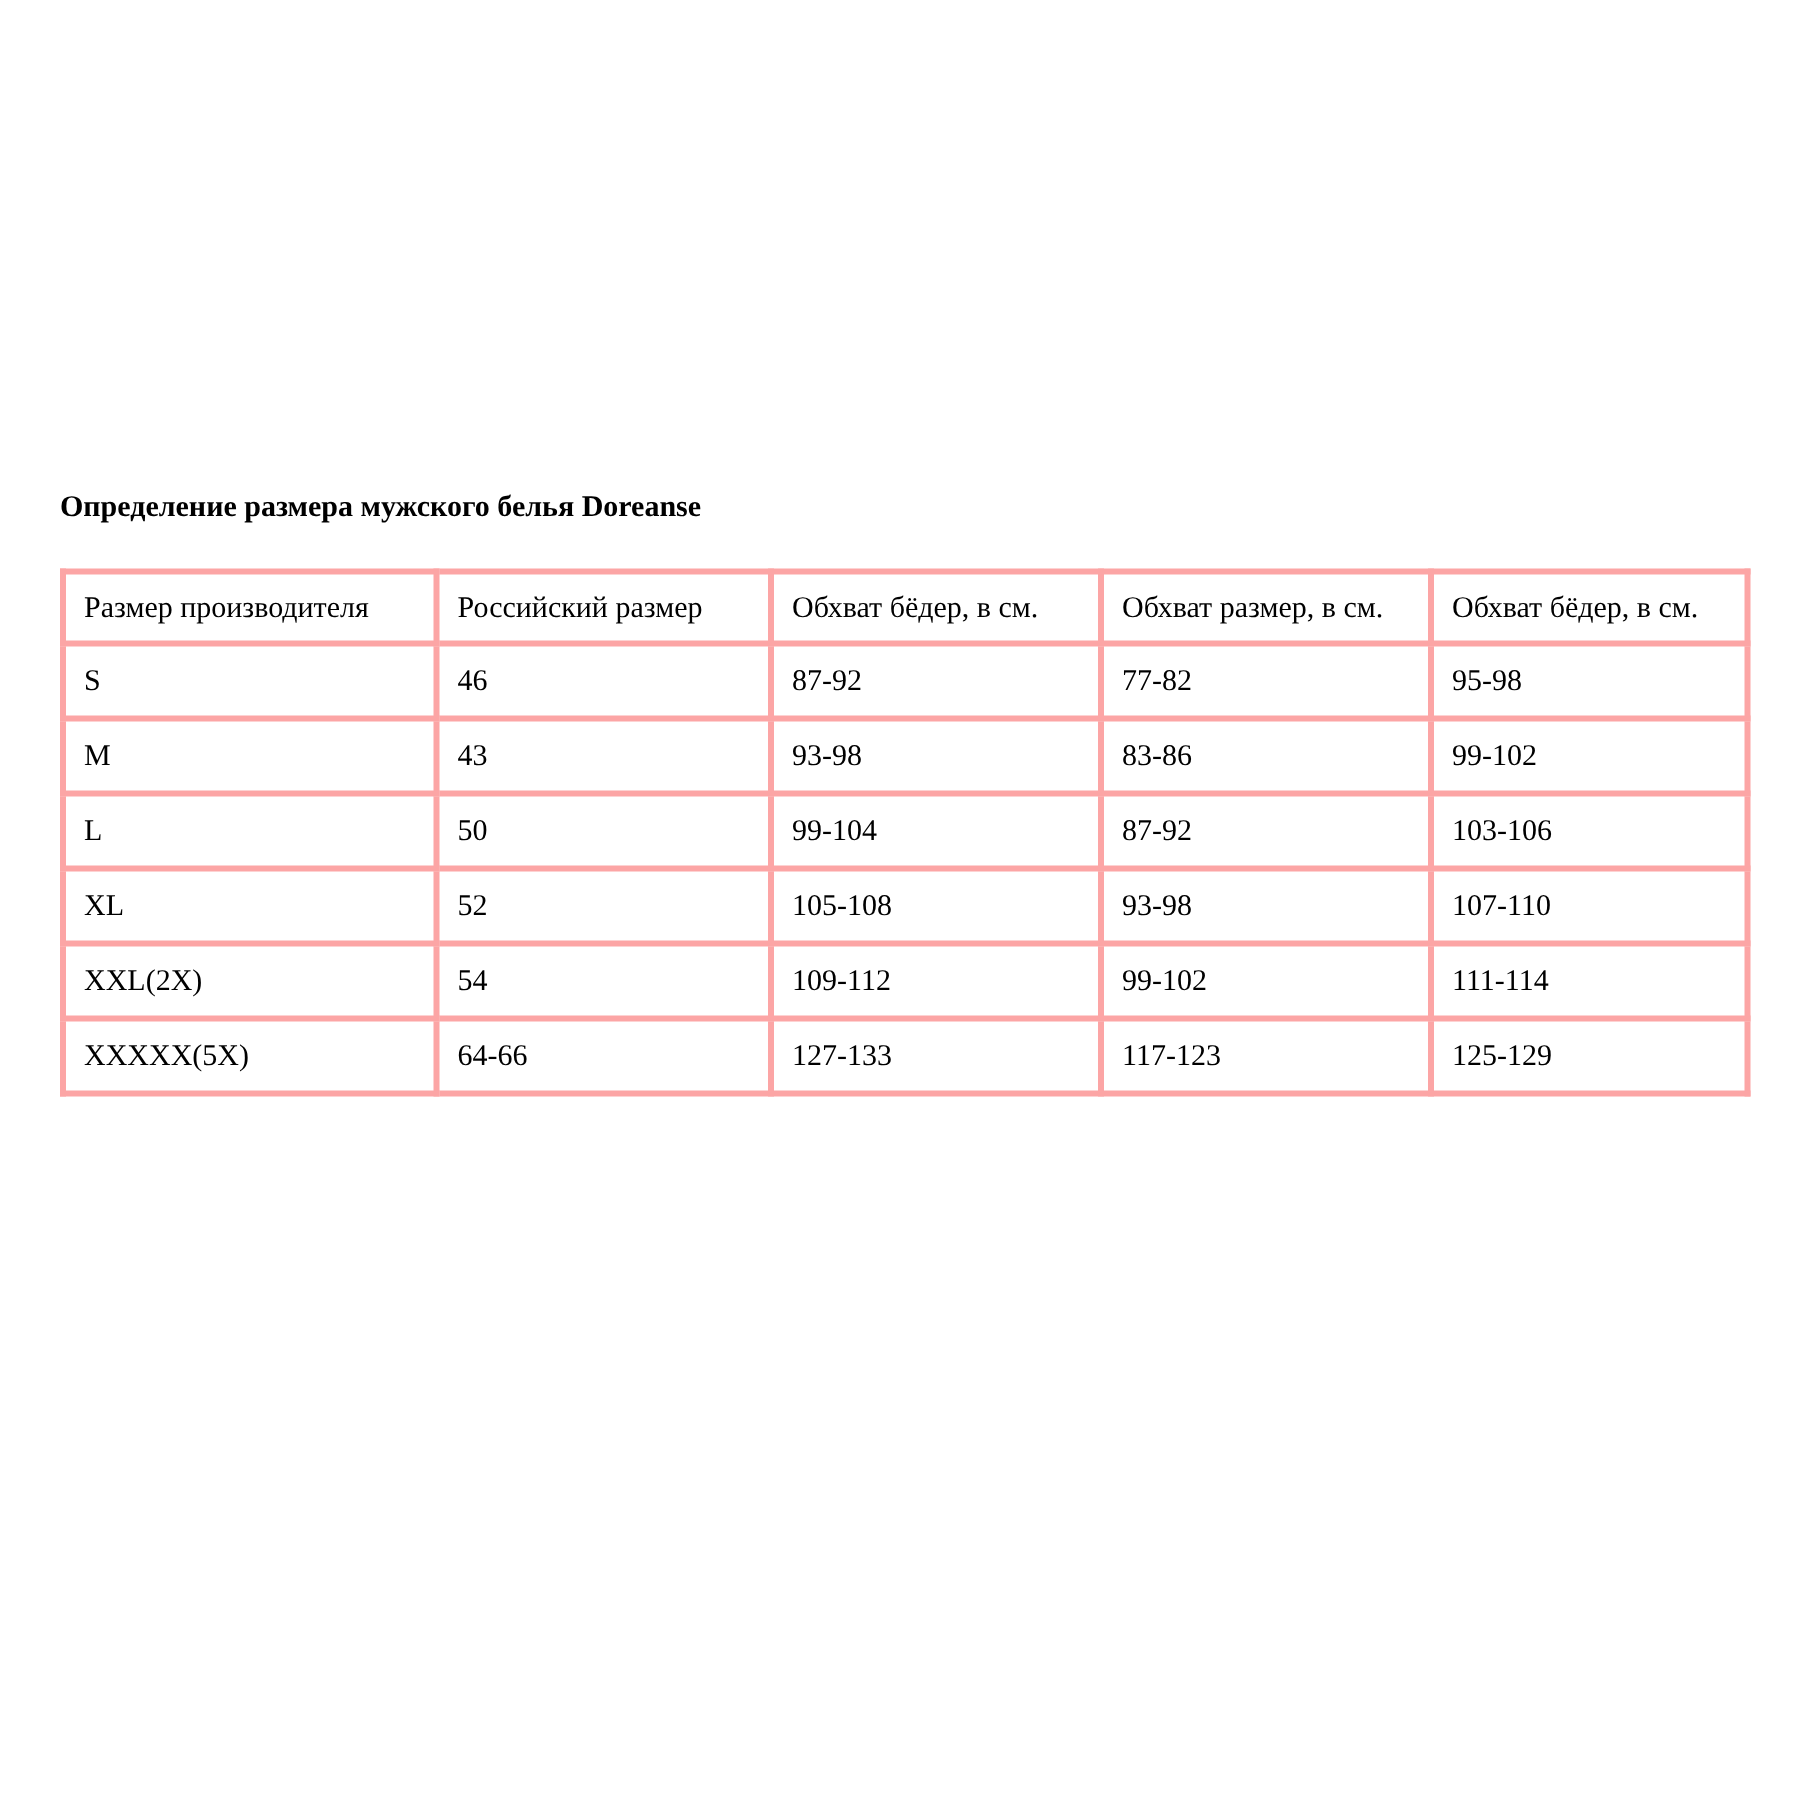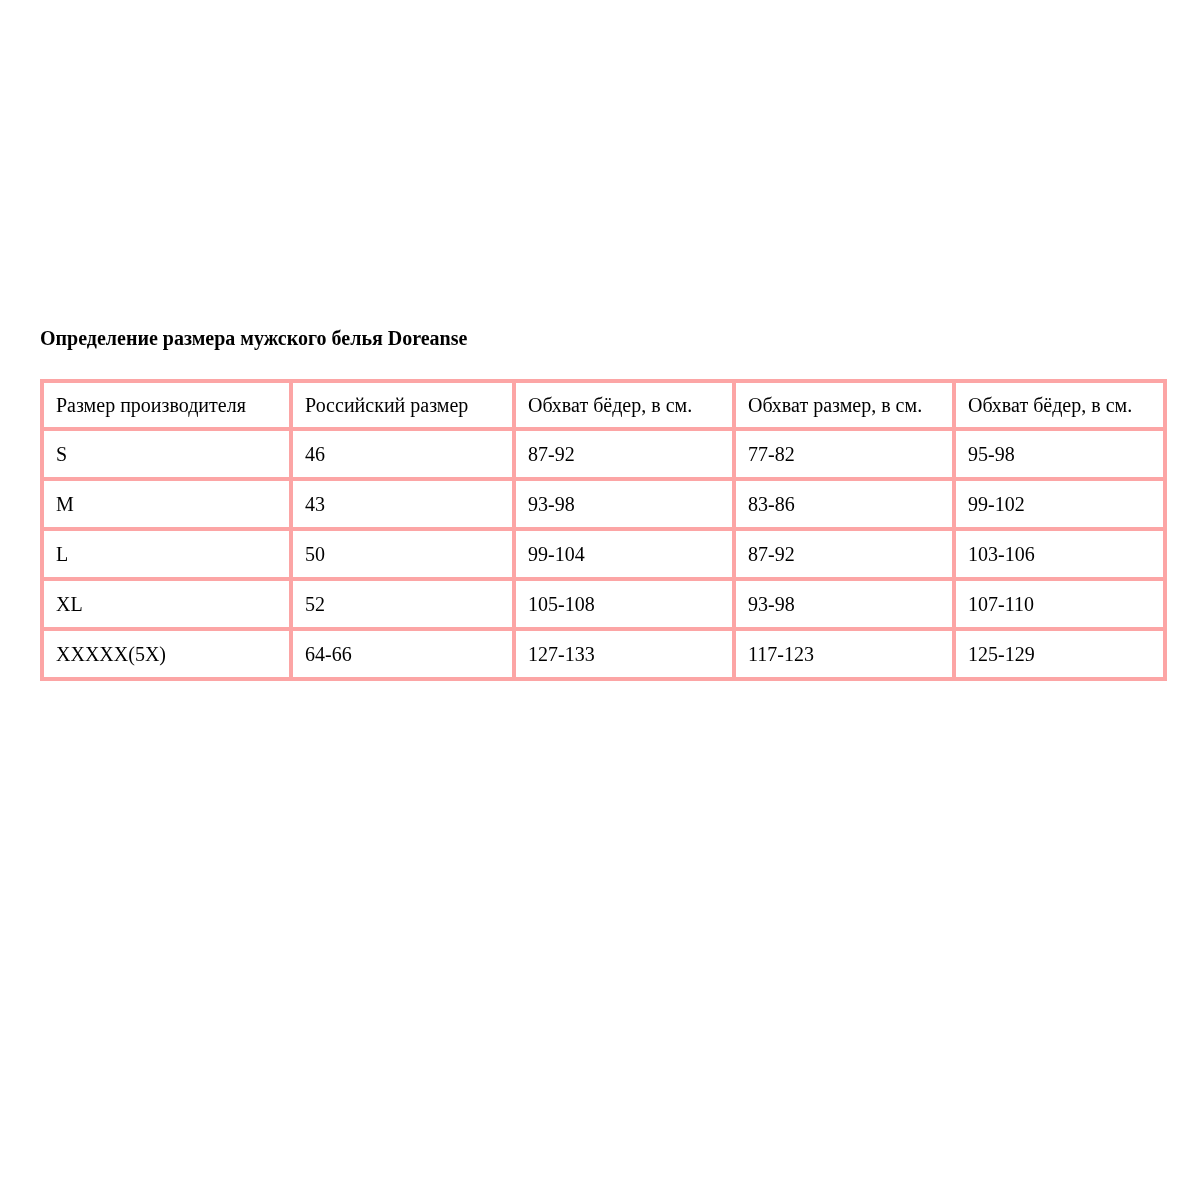--- a/index.html
+++ b/index.html
@@ -103,20 +103,27 @@
           <td>103-106</td>
         </tr>
         <tr>
           <td>XL</td>
           <td>52</td>
           <td>105-108</td>
           <td>93-98</td>
           <td>107-110</td>
         </tr>
         <tr>
+          <td>XXL(2X)</td>
+          <td>54</td>
+          <td>109-112</td>
+          <td>99-102</td>
+          <td>111-114</td>
+        </tr>
+        <tr>
           <td>XXXXX(5X)</td>
           <td>64-66</td>
           <td>127-133</td>
           <td>117-123</td>
           <td>125-129</td>
         </tr>
       </tbody>
   </table>
 
 </div>

